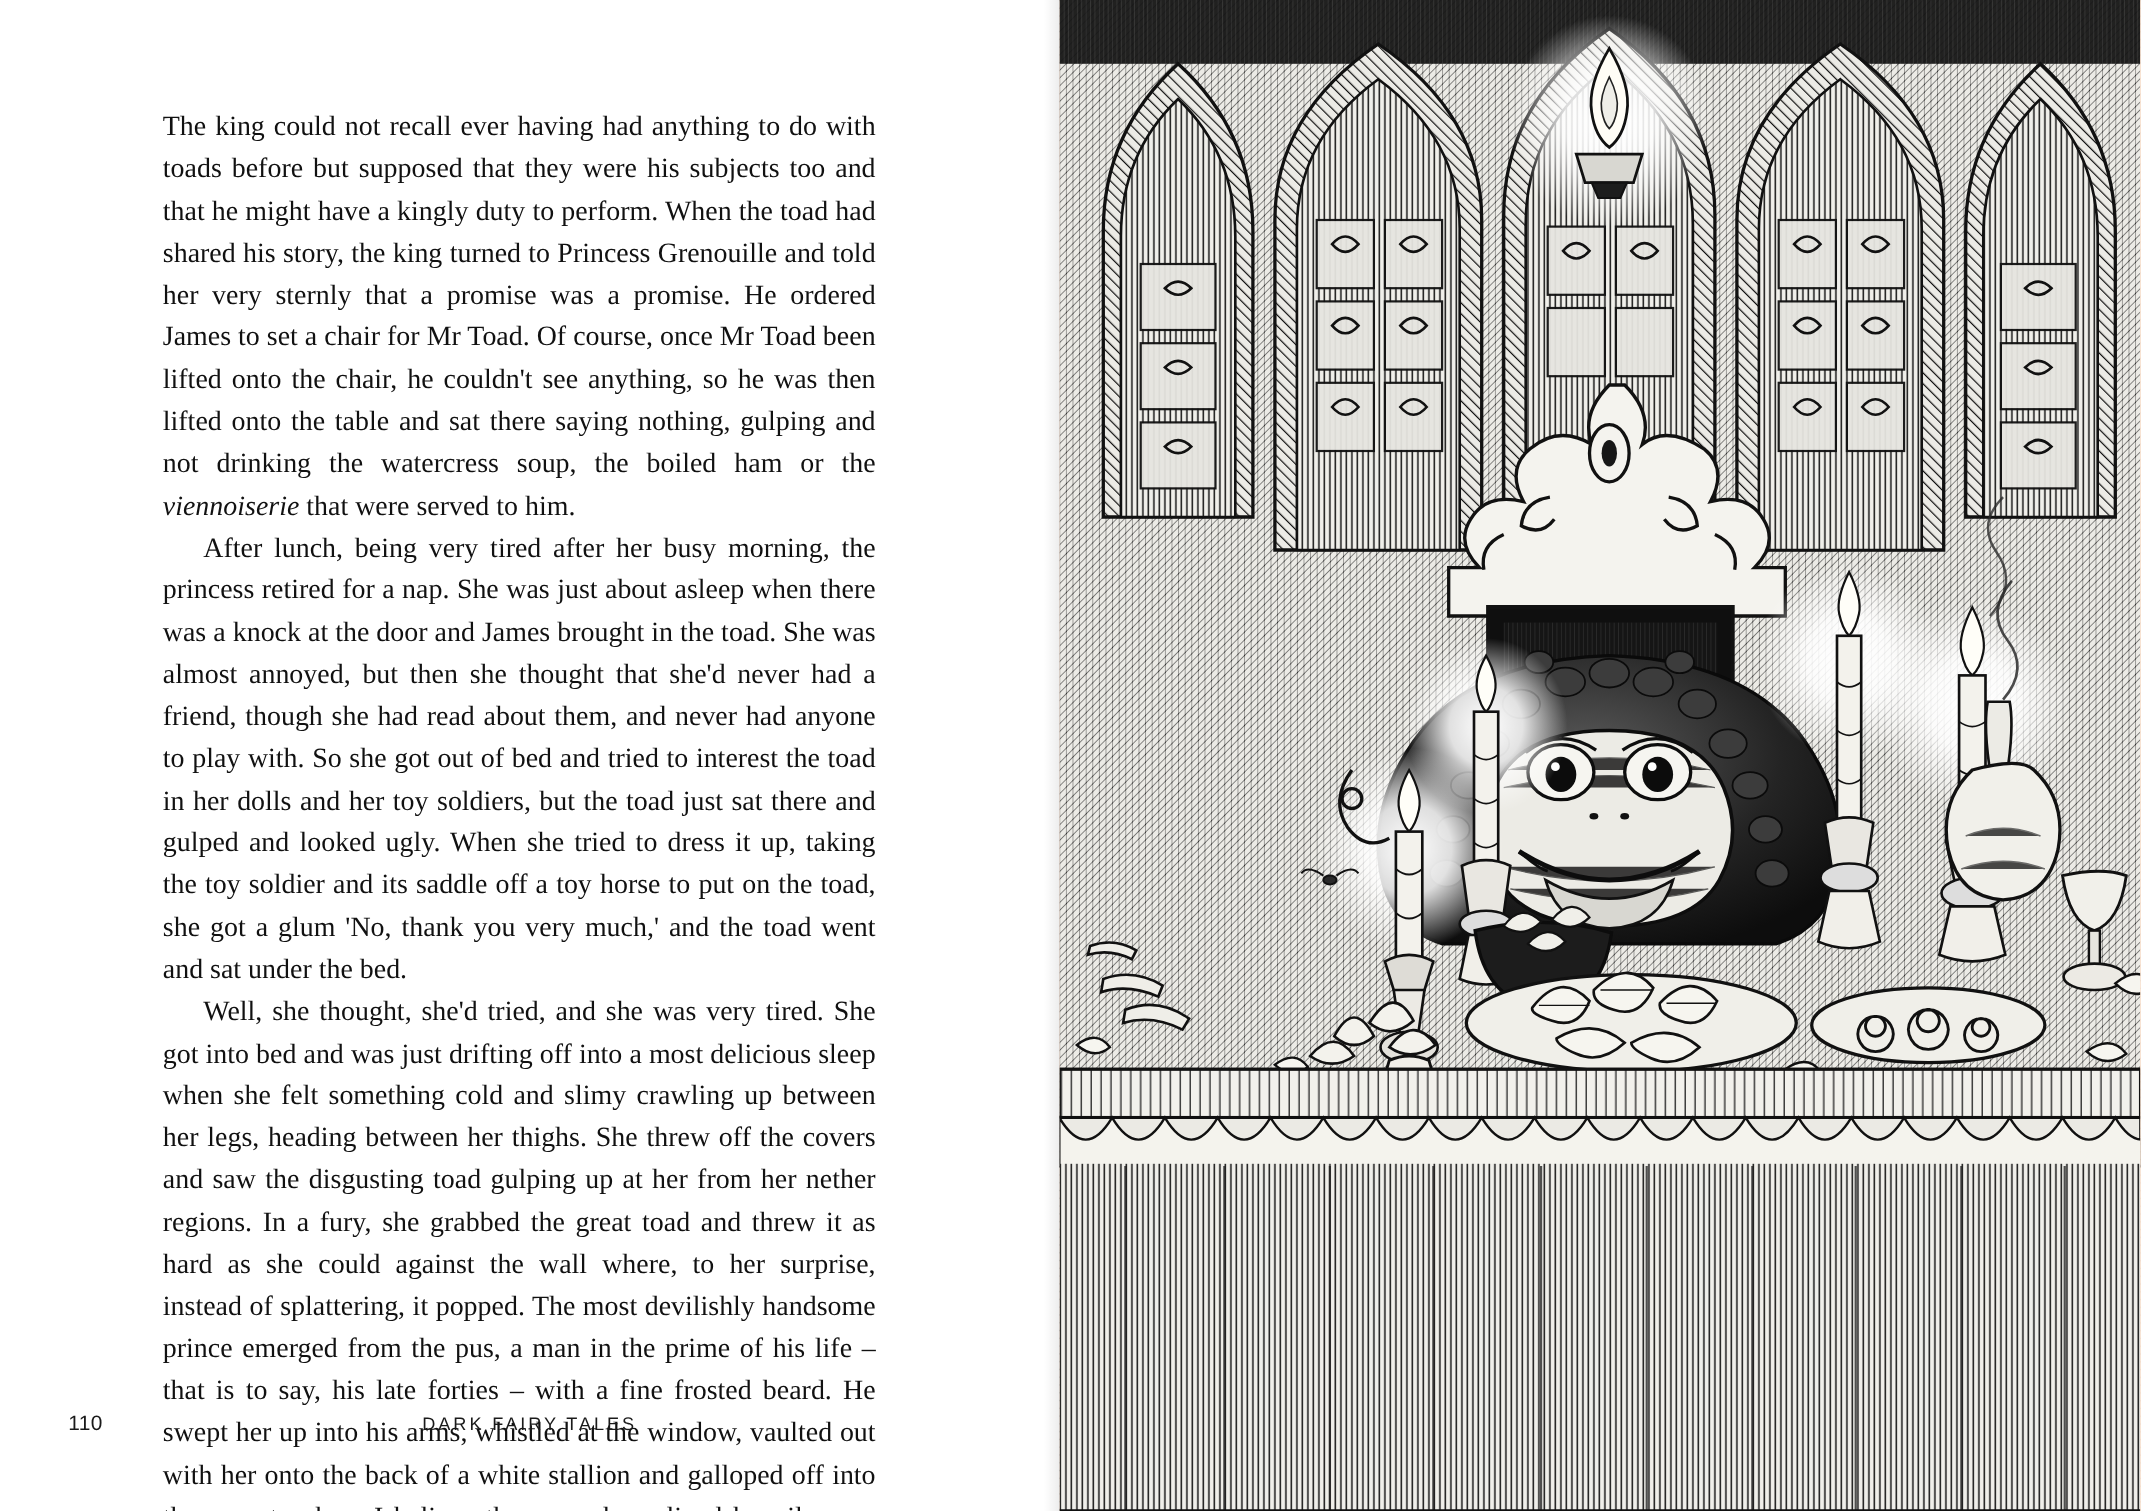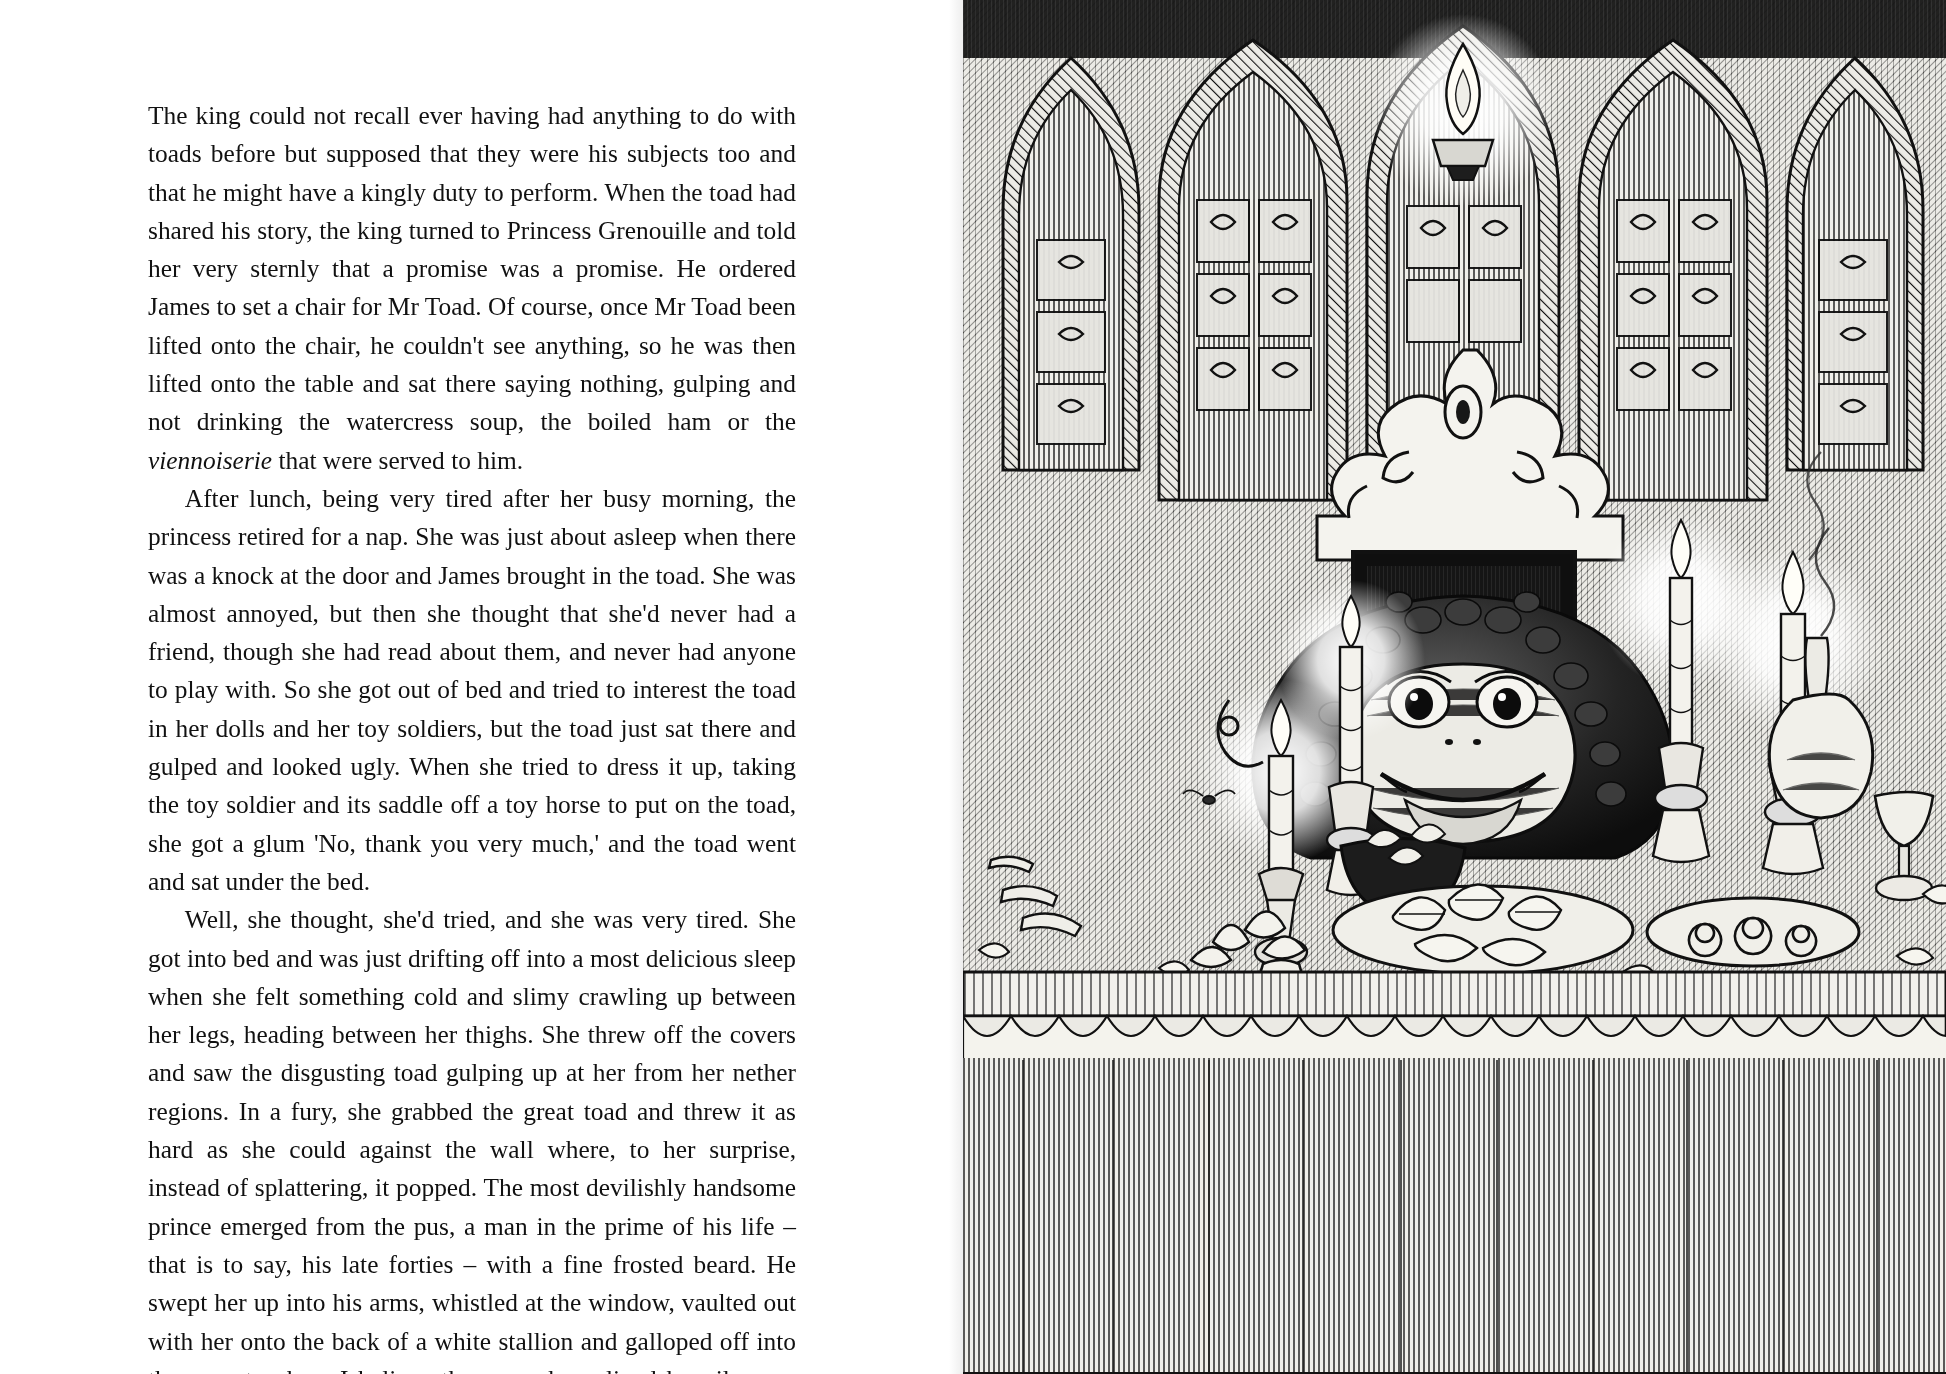--- a/index.html
+++ b/index.html
@@ -122,20 +122,24 @@
       <p class="para">
         <span>The king could not recall ever having had anything to do with toads before but supposed that they were his subjects too and that he might have a kingly duty to perform. When the toad had shared his story, the king turned to Princess Grenouille and told her very sternly that a promise was a promise. He ordered James to set a chair for Mr Toad. Of course, once Mr Toad been lifted onto the chair, he couldn't see anything, so he was then lifted onto the table and sat there saying nothing, gulping and not drinking the watercress soup, the boiled ham or the </span><em>viennoiserie</em><span> that were served to him.</span>
       </p>
 
       <p class="para">After lunch, being very tired after her busy morning, the princess retired for a nap. She was just about asleep when there was a knock at the door and James brought in the toad. She was almost annoyed, but then she thought that she'd never had a friend, though she had read about them, and never had anyone to play with. So she got out of bed and tried to interest the toad in her dolls and her toy soldiers, but the toad just sat there and gulped and looked ugly. When she tried to dress it up, taking the toy soldier and its saddle off a toy horse to put on the toad, she got a glum 'No, thank you very much,' and the toad went and sat under the bed.</p>
 
       <p class="para">Well, she thought, she'd tried, and she was very tired. She got into bed and was just drifting off into a most delicious sleep when she felt something cold and slimy crawling up between her legs, heading between her thighs. She threw off the covers and saw the disgusting toad gulping up at her from her nether regions. In a fury, she grabbed the great toad and threw it as hard as she could against the wall where, to her surprise, instead of splattering, it popped. The most devilishly handsome prince emerged from the pus, a man in the prime of his life – that is to say, his late forties – with a fine frosted beard. He swept her up into his arms, whistled at the window, vaulted out with her onto the back of a white stallion and galloped off into the sunset, where I believe they may have lived happily ever after.</p>
 
     </div>
 
+    <div id="footer">
+      <div id="page-number">110</div>
+      <div id="running-head">DARK FAIRY TALES</div>
+    </div>
   </div>
 
   <div id="right-page">
     <div id="illustration">
       <svg viewBox="0 0 983 1374" preserveAspectRatio="none">
         <defs>
 
           <pattern id="hatchA" width="6" height="6" patternUnits="userSpaceOnUse" patternTransform="rotate(0)">
             <rect width="6" height="6" fill="#efeee9"></rect>
             <path d="M0 0 V6" stroke="#1b1b1b" stroke-width="1.5"></path>

